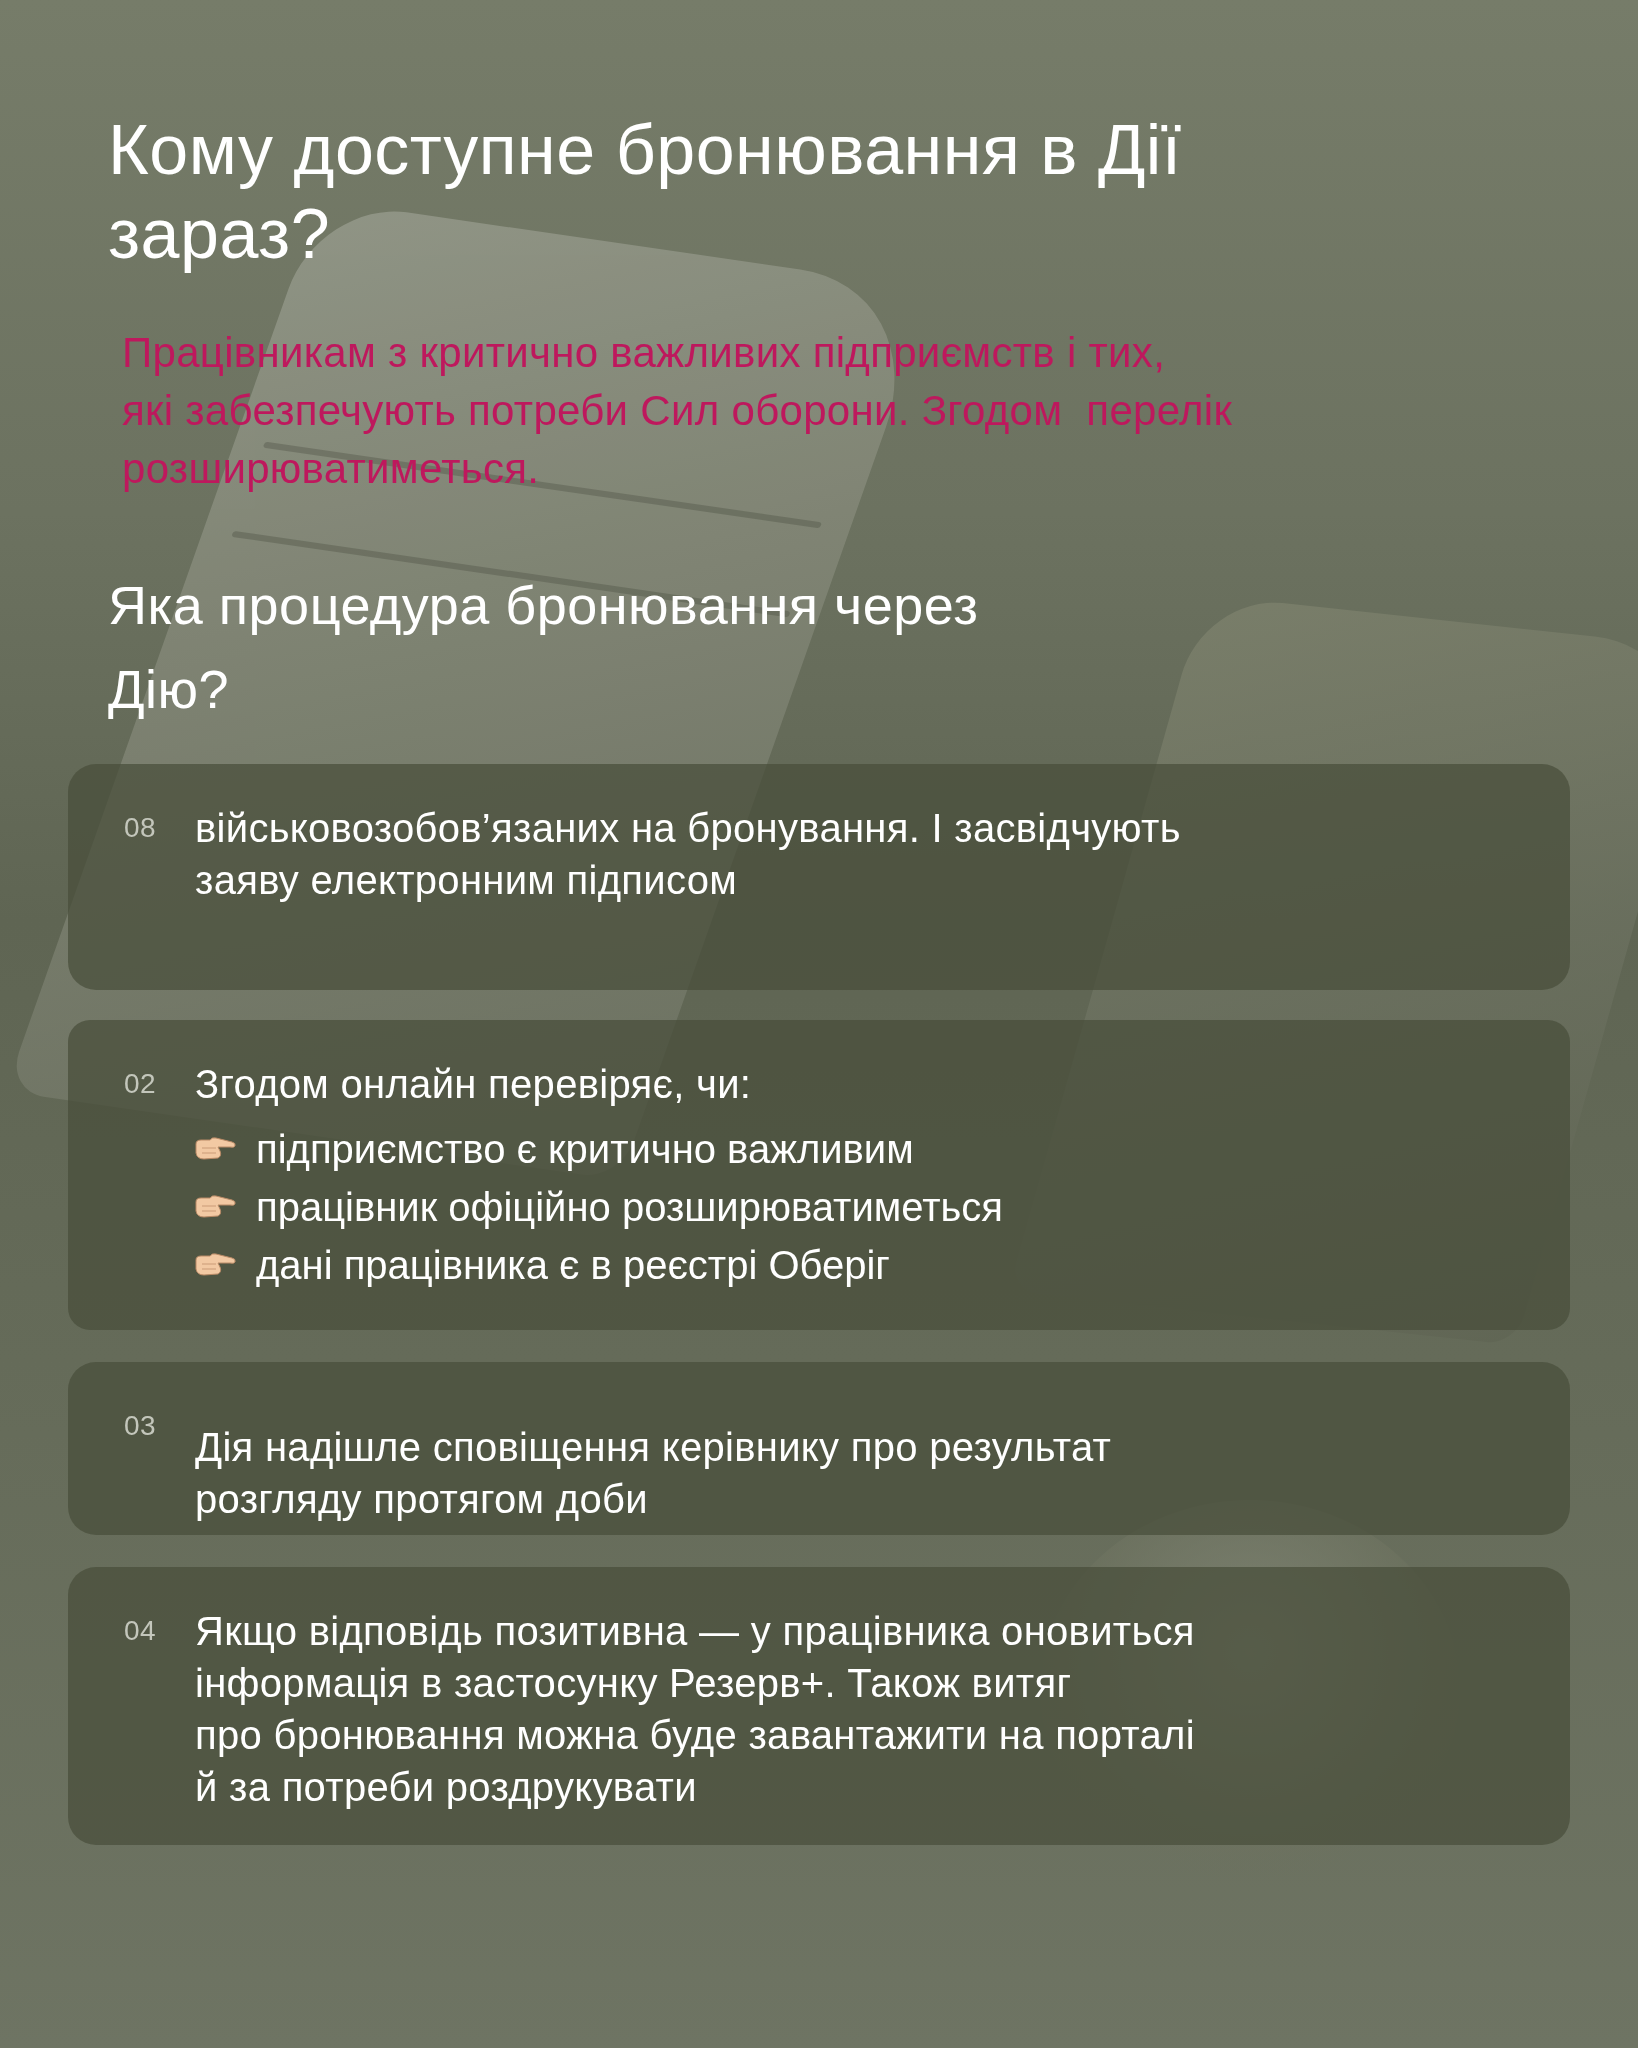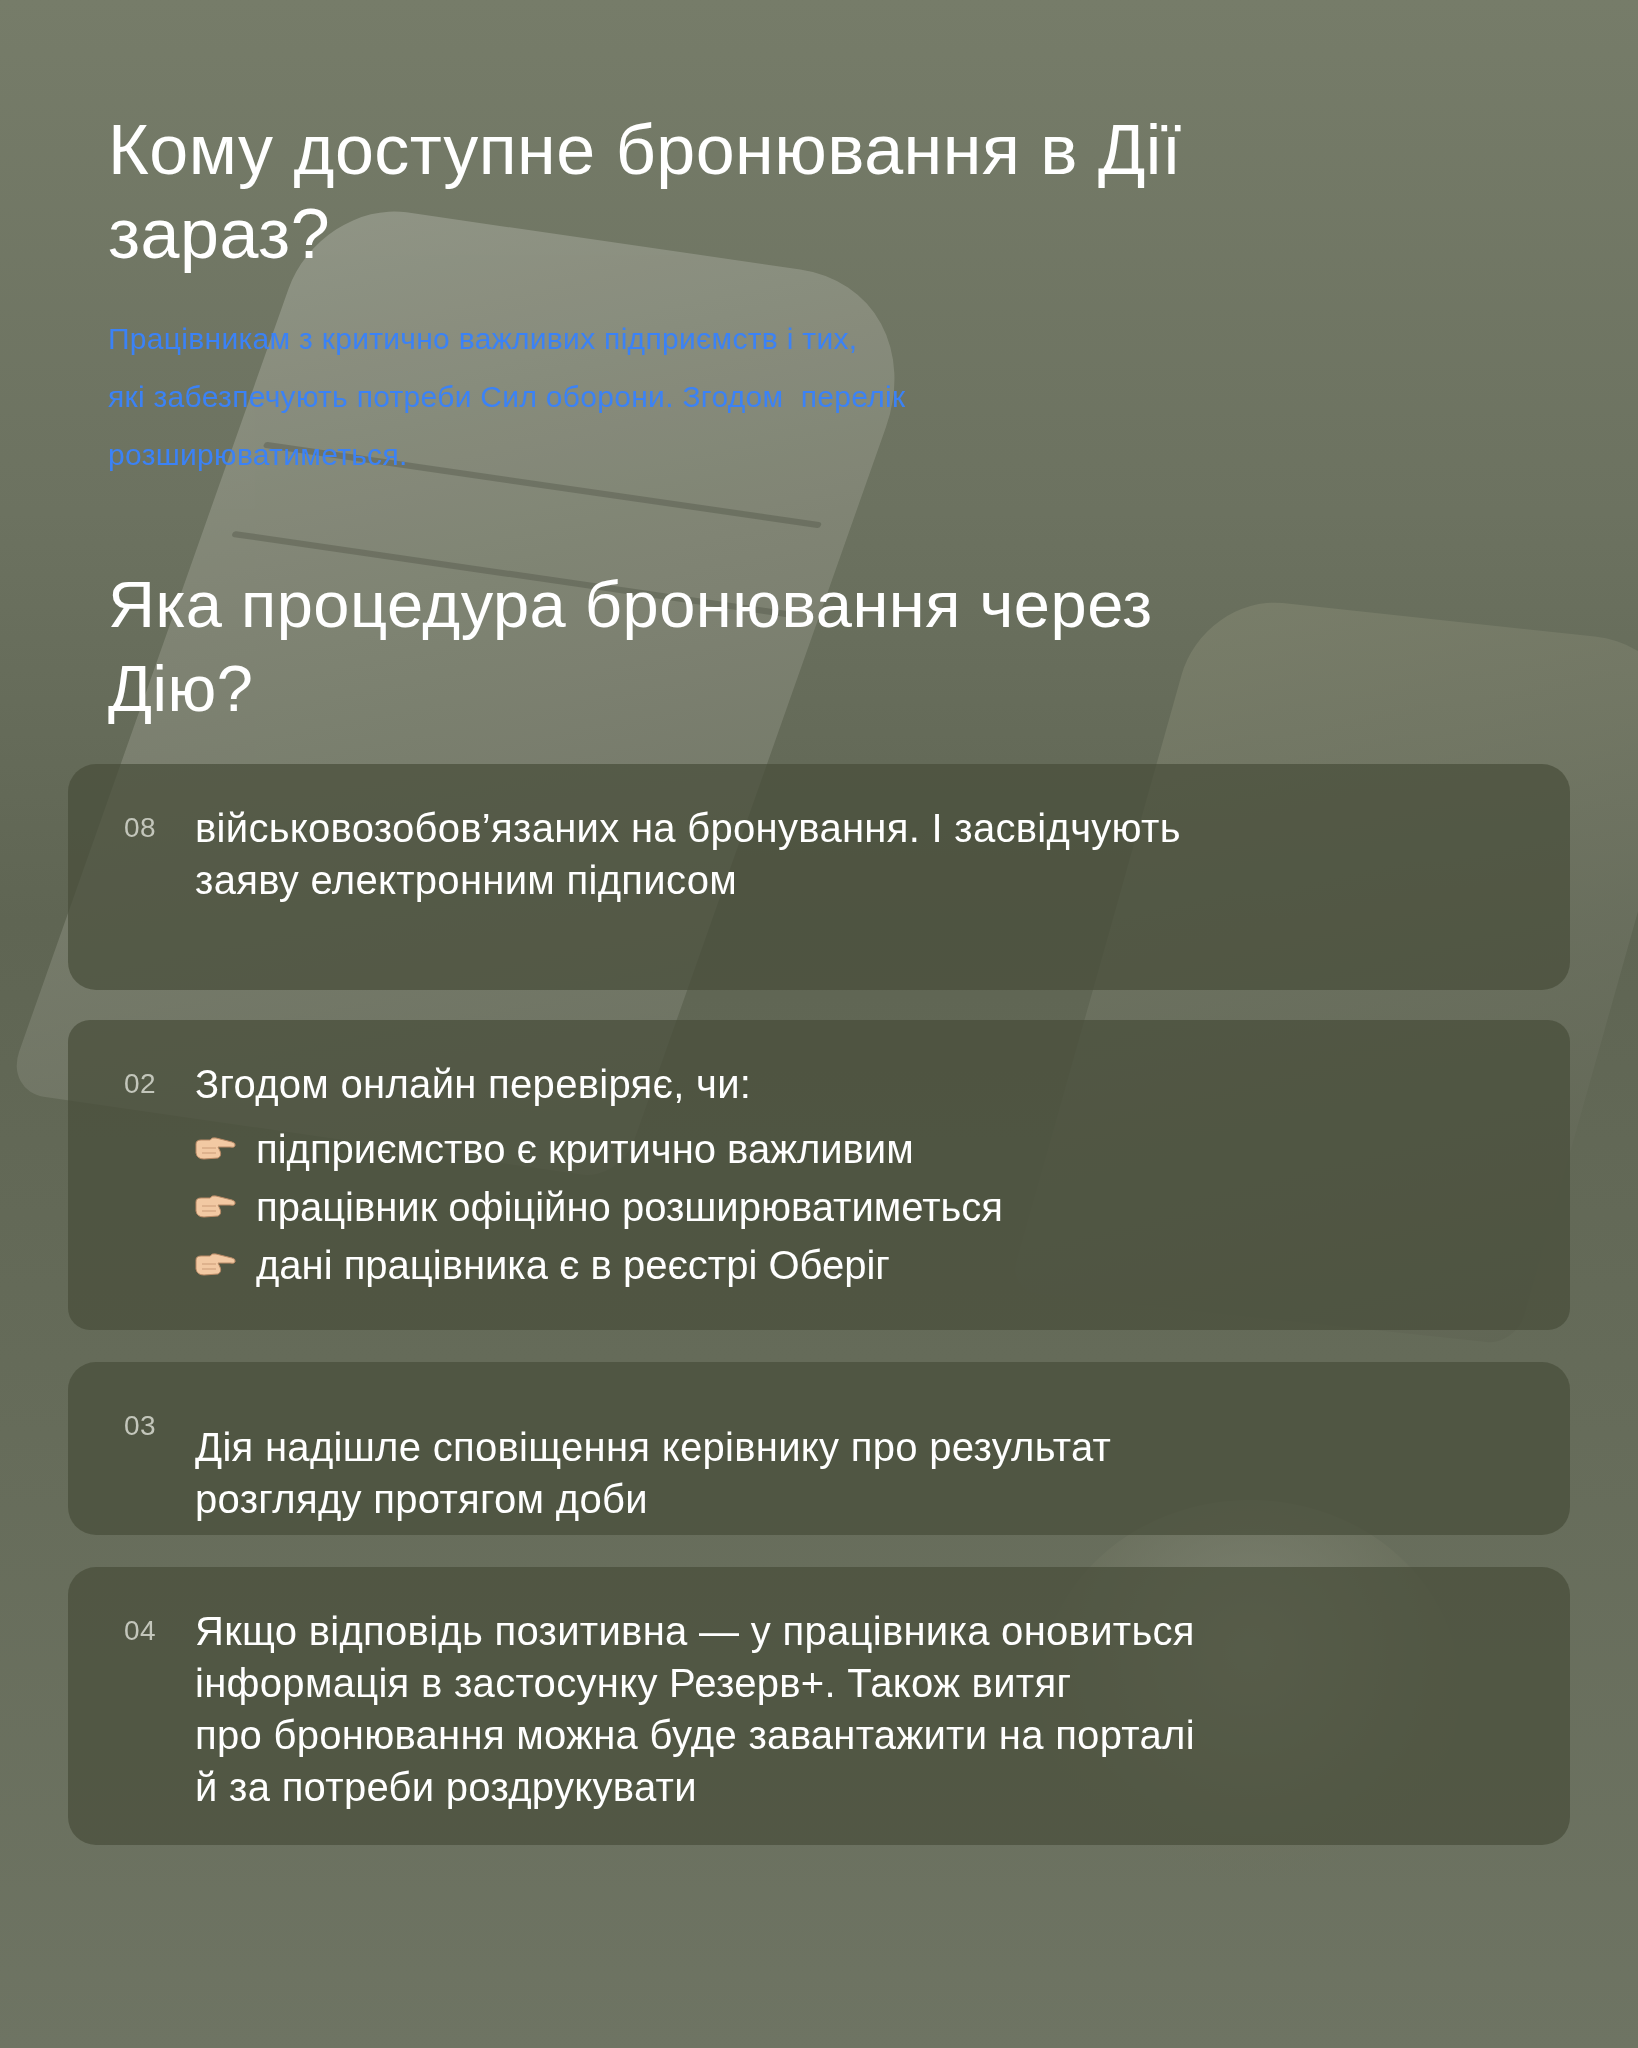--- a/index.html
+++ b/index.html
@@ -39,26 +39,26 @@
   }
   .content { position: absolute; left: 0; top: 0; width: 1638px; height: 1484px; }
 
   .h1 {
     position: absolute; left: 108px; top: 108px; width: 1400px;
     font-size: 70px; line-height: 84px; font-weight: 500; margin: 0;
     letter-spacing: 0.5px;
   }
   .lead {
     position: absolute; left: 108px; top: 310px; width: 1480px;
-    font-size: 30px; line-height: 58px; margin: 0; color: #3b82f6;
+    font-size: 42px; line-height: 58px; margin: 14px; color: #be185d;
     letter-spacing: 0.3px;
   }
   .h2 {
     position: absolute; left: 108px; top: 563px; width: 1400px;
-    font-size: 65px; line-height: 84px; font-weight: 500; margin: 0;
+    font-size: 54px; line-height: 84px; font-weight: 500; margin: 0;
     letter-spacing: 0.5px;
   }
 
   .card {
     position: absolute; left: 68px; width: 1502px;
     background: rgba(72, 78, 58, 0.72);
     border-radius: 28px;
     box-sizing: border-box;
   }
   .card .num {

